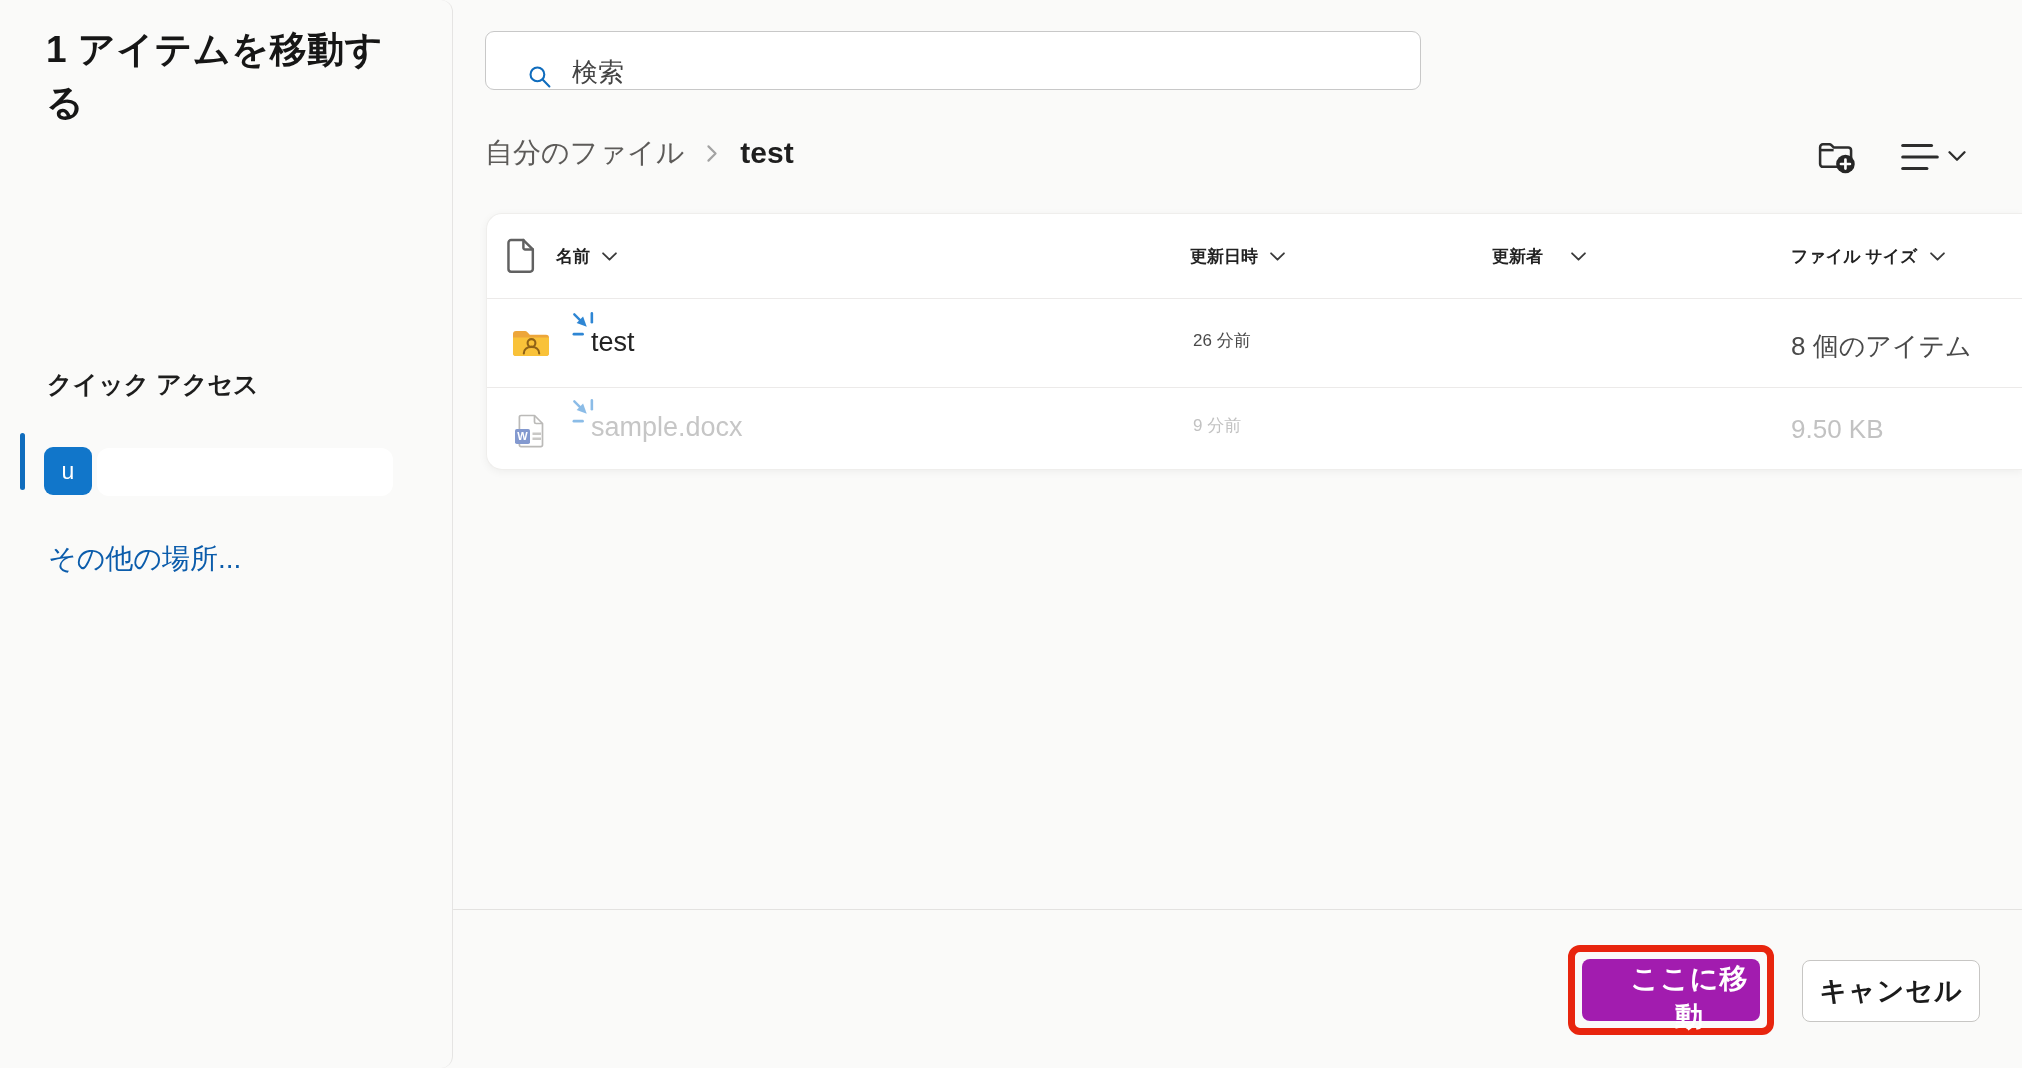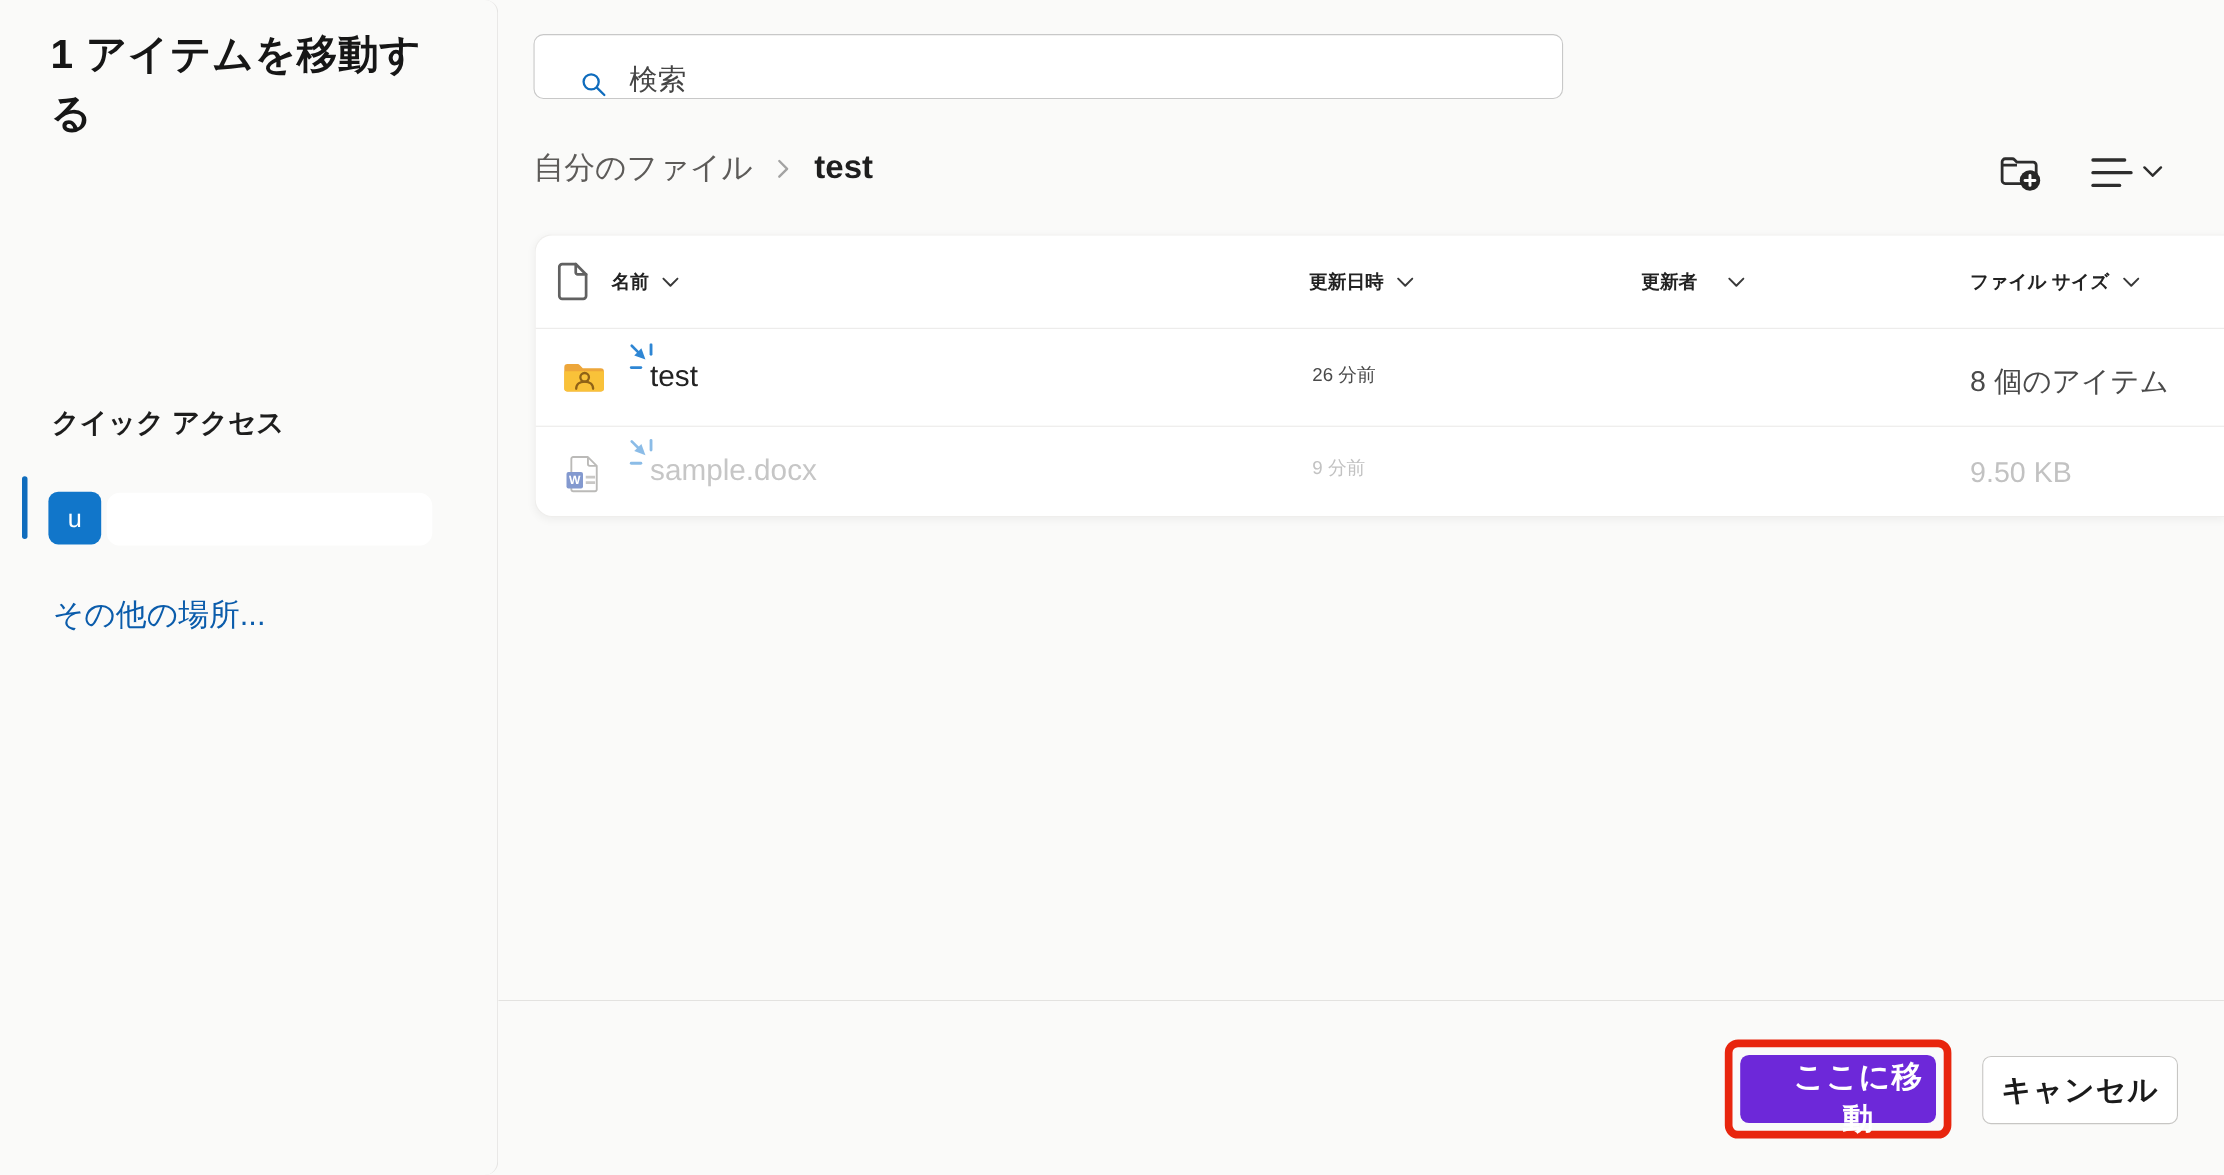--- a/index.html
+++ b/index.html
@@ -63,21 +63,21 @@
   .row2 .cell-mod{top:27px;color:#c2c2c2;}
   .row2 .cell-size{top:27px;color:#c2c2c2;}
   .folder-glyph{position:absolute;left:24px;top:29px;width:40px;height:32px;}
   .word-glyph{position:absolute;left:26px;top:26px;width:36px;height:36px;}
   .badge1{position:absolute;left:85px;top:14px;width:24px;height:24px;color:#2e86d4;}
   .badge2{position:absolute;left:85px;top:12px;width:24px;height:24px;color:#2e86d4;opacity:.55;}
 
   
   .footer-sep{left:453px;top:909px;width:1569px;height:1px;background:#e3e2e0;}
   .red-highlight{left:1568px;top:945px;border:7px solid #e8250e;padding:7px;}
-  .btn-primary{display:block;width:178px;height:62px;border:none;border-radius:8px;background:#6d28d9;
+  .btn-primary{display:block;width:178px;height:62px;border:none;border-radius:8px;background:#a21caf;
     color:#fff;font-size:28px;font-weight:700;font-family:inherit;cursor:pointer;letter-spacing:1px;padding-left:43px;}
   .btn-cancel{left:1802px;top:960px;width:178px;height:62px;background:#fff;border:1px solid #c7c6c4;border-radius:8px;
     font-size:27px;font-weight:700;color:#1b1b1b;font-family:inherit;cursor:pointer;box-sizing:border-box;letter-spacing:1px;}
   svg{display:block;}
 </style>
 </head>
 <body>
 
 <div class="abs sidebar">
   <div class="abs dialog-title">1 アイテムを移動する</div>

